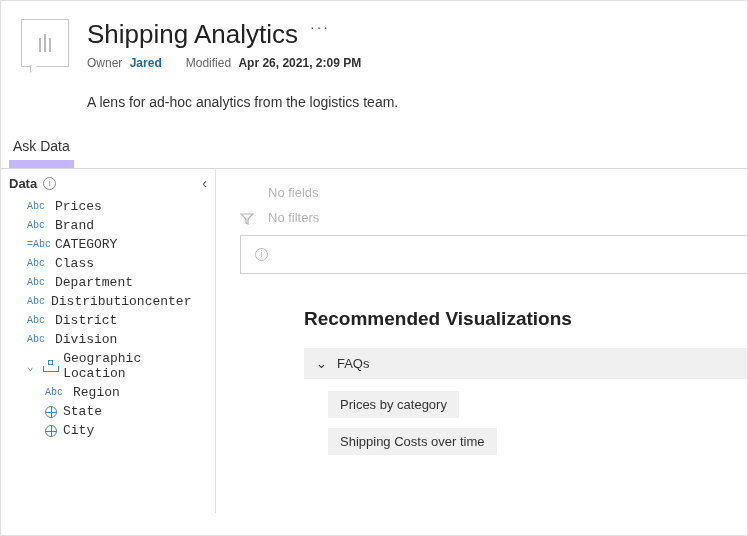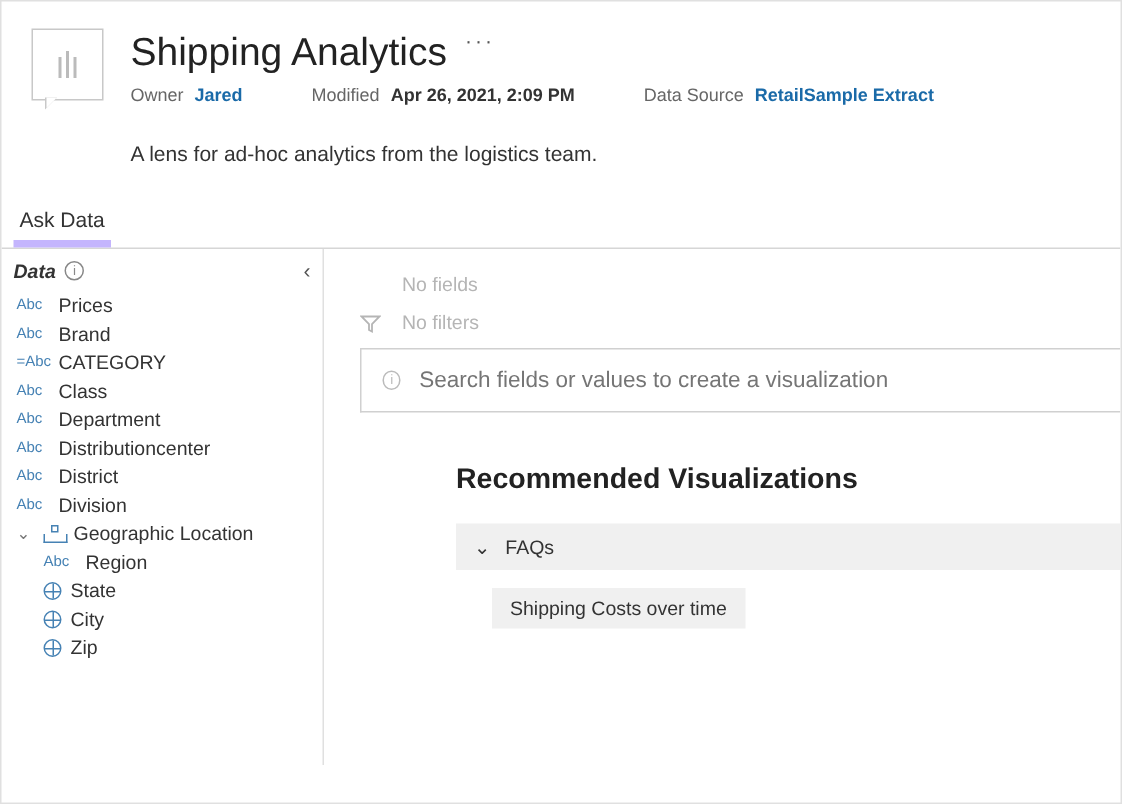--- a/index.html
+++ b/index.html
@@ -71,21 +71,21 @@
     color: #222;
   }
   .more-dots {
     letter-spacing: 2px;
     color: #555;
     font-size: 14px;
   }
   .meta-row {
     margin-top: 6px;
     display: flex;
-    gap: 46px;
+    gap: 24px;
     font-size: 12px;
     color: #666;
   }
   .meta-row .label { color: #666; margin-right: 4px; }
   .meta-row .link { color: #1a6aa8; font-weight: 600; cursor: pointer; }
   .meta-row .val { color: #333; font-weight: 600; }
   .description {
     margin: 14px 0 0 86px;
     font-size: 14px;
     color: #333;
@@ -93,40 +93,40 @@
   .tabs {
     margin-top: 22px;
     padding: 0 8px;
     border-bottom: 1px solid #d6d6d6;
   }
   .tab {
     display: inline-block;
     padding: 6px 4px 6px 4px;
     font-size: 14px;
     color: #333;
-    border-bottom: 5px solid #c4b5fd;
+    border-bottom: 8px solid #c4b5fd;
     cursor: pointer;
   }
   .content {
     display: flex;
     height: calc(100% - 190px);
   }
   .sidebar {
     width: 215px;
     border-right: 1px solid #e0e0e0;
     display: flex;
     flex-direction: column;
   }
   .sidebar-head {
     display: flex;
     align-items: center;
     padding: 6px 8px;
     font-size: 13px;
   }
-  .sidebar-head .bold { font-weight: 700; margin-right: 6px; font-style: italic; }
+  .sidebar-head .bold { font-weight: 700; margin-right: 6px; }
   .info-circle {
     width: 13px; height: 13px; border: 1px solid #888; border-radius: 50%;
     display: inline-flex; align-items: center; justify-content: center;
     font-size: 9px; color: #888; line-height: 1;
   }
   .collapse { margin-left: auto; color: #555; cursor: pointer; font-size: 14px; }
   .search-box {
     margin: 4px 8px 6px 8px;
     border: 1px solid #c8c8c8;
     display: flex;
@@ -145,21 +145,22 @@
     width: 12px; height: 12px; border: 1.5px solid #888; border-radius: 50%;
     position: relative; flex-shrink: 0;
   }
   .mag::after {
     content: ""; position: absolute; width: 6px; height: 1.5px; background: #888;
     bottom: -2px; right: -4px; transform: rotate(45deg);
   }
   .field-list {
     overflow-y: auto;
     flex: 1;
-    padding: 0 4px;
+    padding: 0 20px;
+    font-family: Liberation Mono, monospace;
   }
   .field {
     display: flex;
     align-items: center;
     gap: 6px;
     padding: 2px 6px;
     font-size: 13px;
     color: #333;
     cursor: pointer;
   }
@@ -260,24 +261,20 @@
     </div>
     <div class="meta-row">
       <div>
         <span class="label">Owner</span>
         <span class="link">Jared</span>
       </div>
       <div>
         <span class="label">Modified</span>
         <span class="val">Apr 26, 2021, 2:09 PM</span>
       </div>
-      <div>
-        <span class="label">Data Source</span>
-        <span class="link">RetailSample Extract</span>
-      </div>
     </div>
   </div>
 </div>
 
 <div class="description">A lens for ad-hoc analytics from the logistics team.</div>
 
 <div class="tabs">
   <div class="tab">Ask Data</div>
 </div>
 
@@ -330,49 +327,45 @@
           <span class="type">Abc</span>
           <span>Region</span>
         </div>
       <div class="field child">
           <span class="geo-type"></span>
           <span>State</span>
         </div>
       <div class="field child">
           <span class="geo-type"></span>
           <span>City</span>
-        </div>
-      <div class="field child">
-          <span class="geo-type"></span>
-          <span>Zip</span>
         </div>
     </div>
   </div>
 
   <div class="main">
     <div class="pill-row">
       <span style="width:14px"></span>
       <span>No fields</span>
     </div>
     <div class="pill-row">
       <span class="funnel">
         <svg width="14" height="12" viewBox="0 0 14 12">
             <path d="M1 1 L13 1 L8 6 L8 11 L6 10 L6 6 Z" fill="none" stroke="#b5b5b5" stroke-width="1.2"></path>
           </svg>
       </span>
       <span>No filters</span>
     </div>
     <div class="main-search">
       <span class="info-circle" style="border-color:#bbb;color:#bbb">i</span>
-      <input placeholder="Search fields or values to create a visualization" style="">
     </div>
     <div class="rec">
       <h2>Recommended Visualizations</h2>
       <div class="faq-head">
         <span>⌄</span>
         <span>FAQs</span>
       </div>
       <div class="faq-items">
+        <div class="faq-item">Prices by category</div>
         <div class="faq-item">Shipping Costs over time</div>
       </div>
     </div>
   </div>
 </div>
 
 </body></html>

